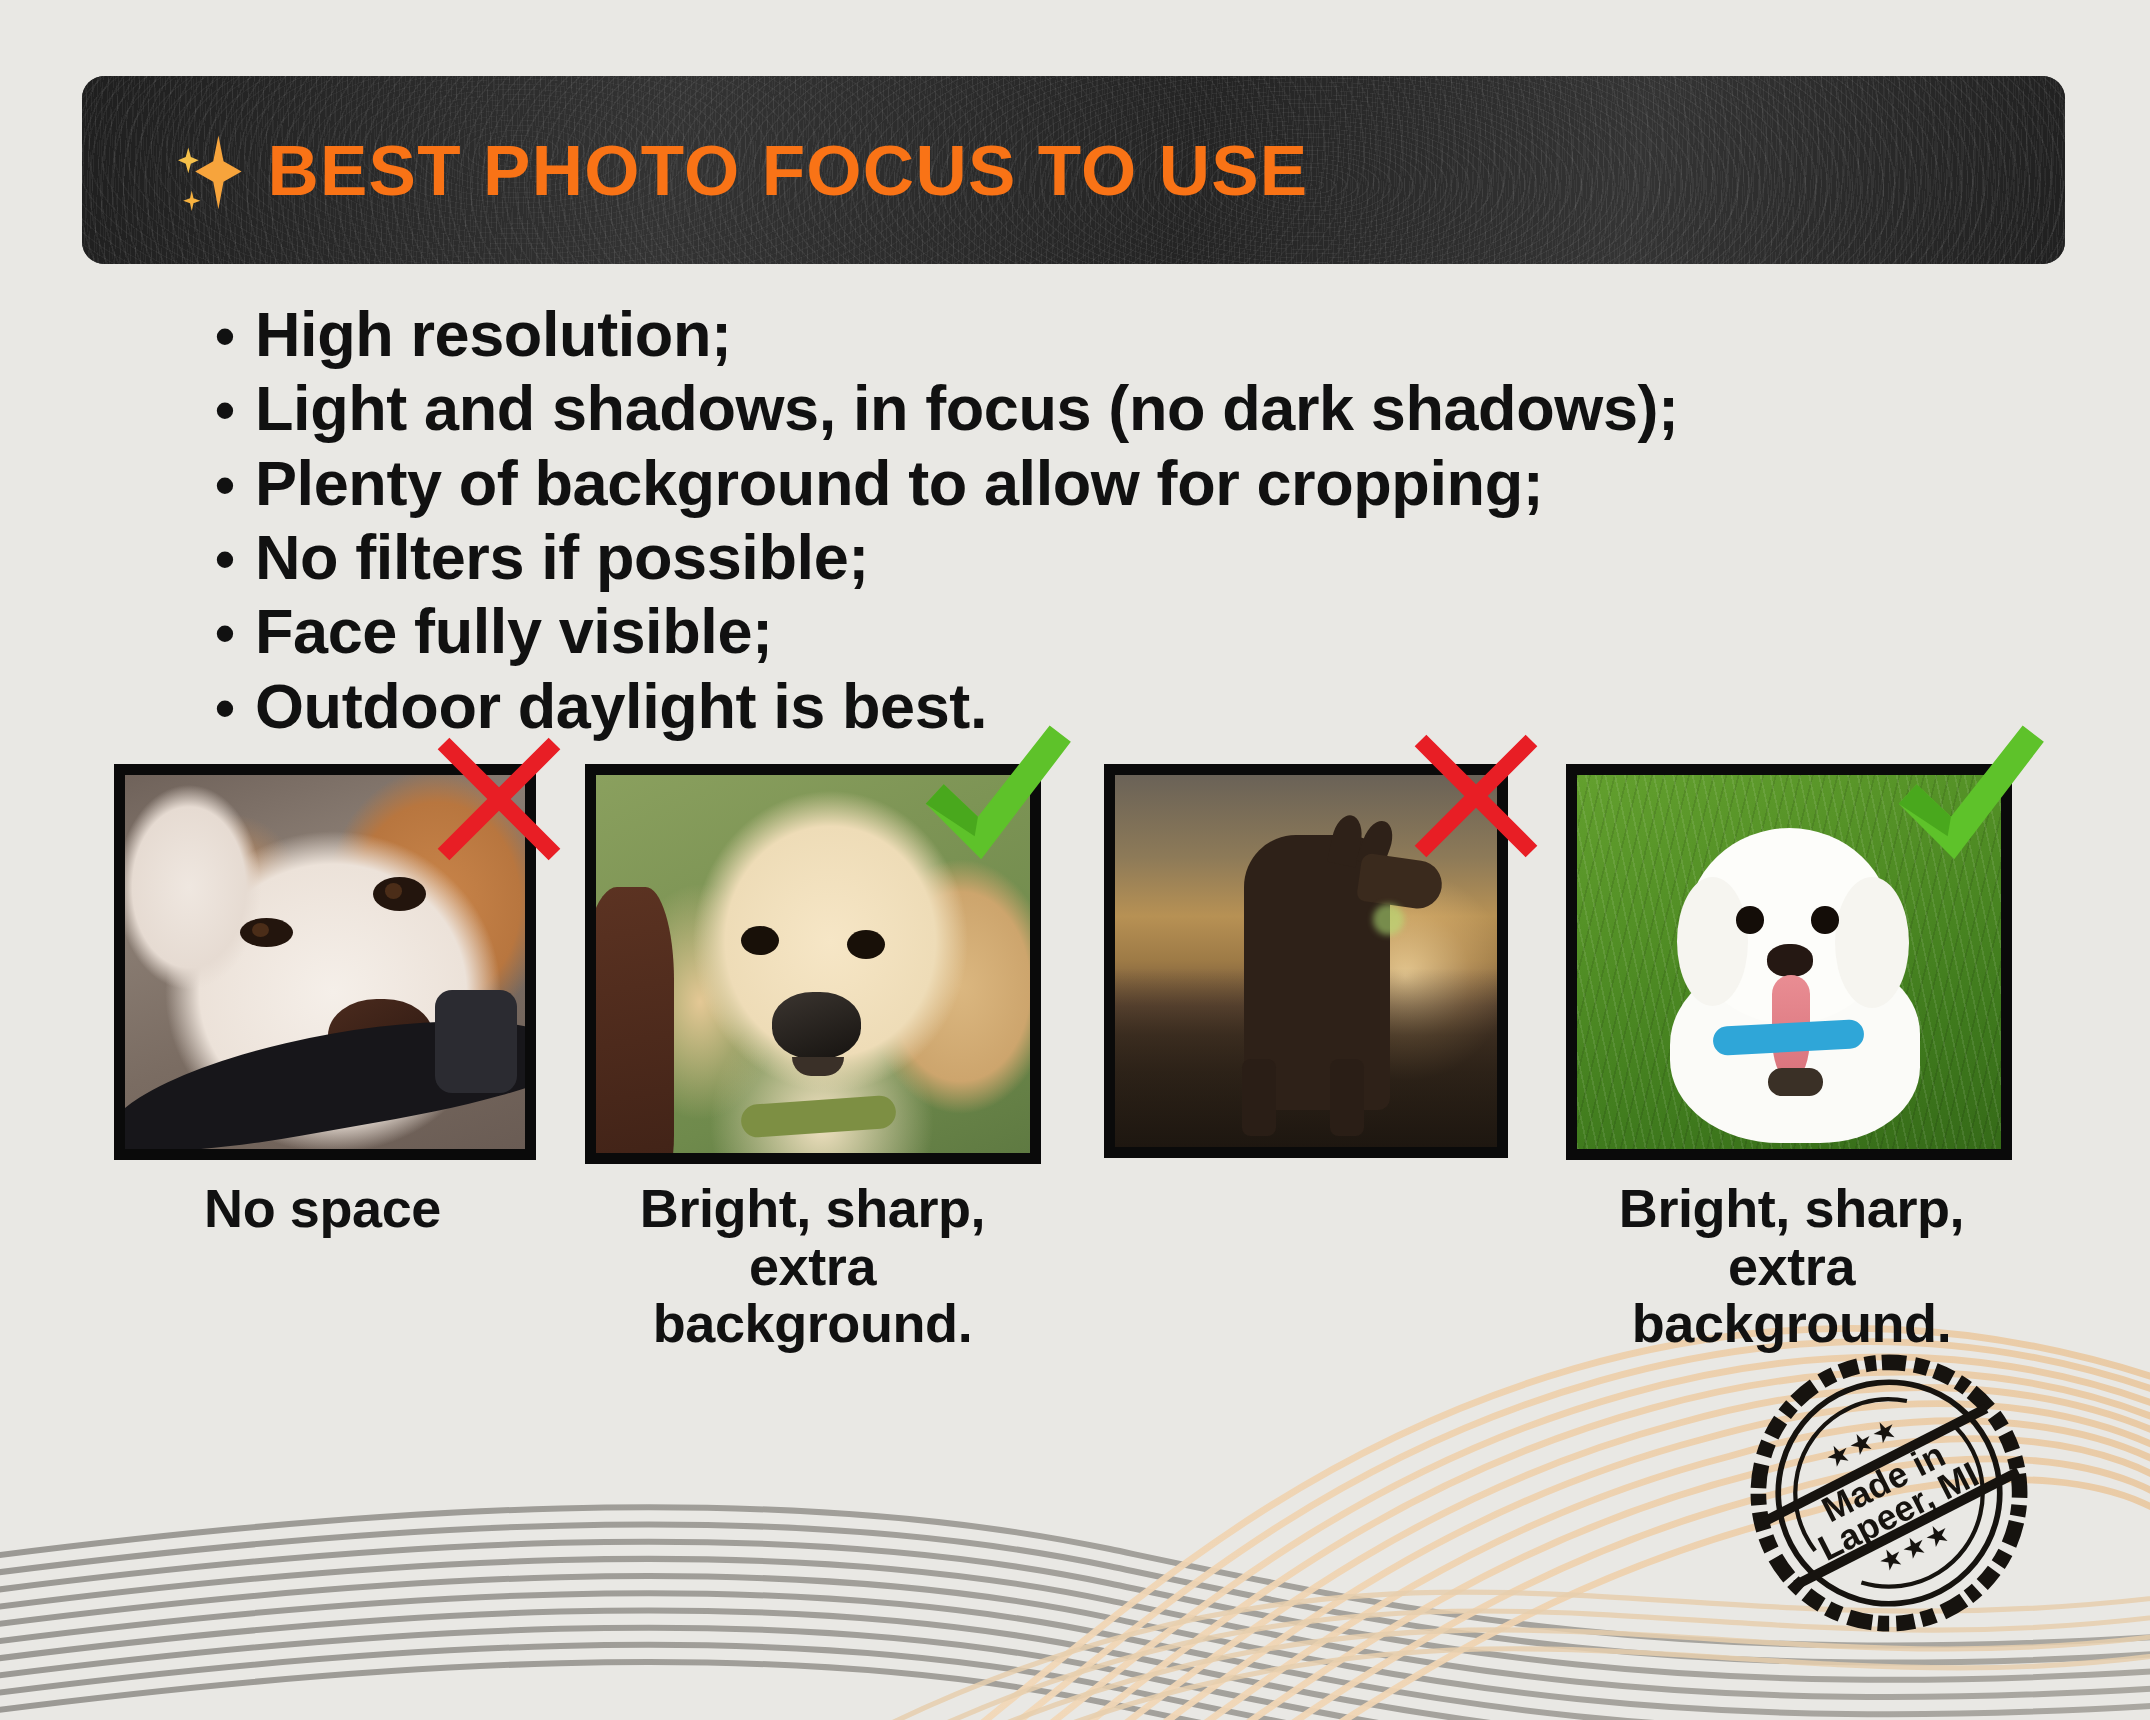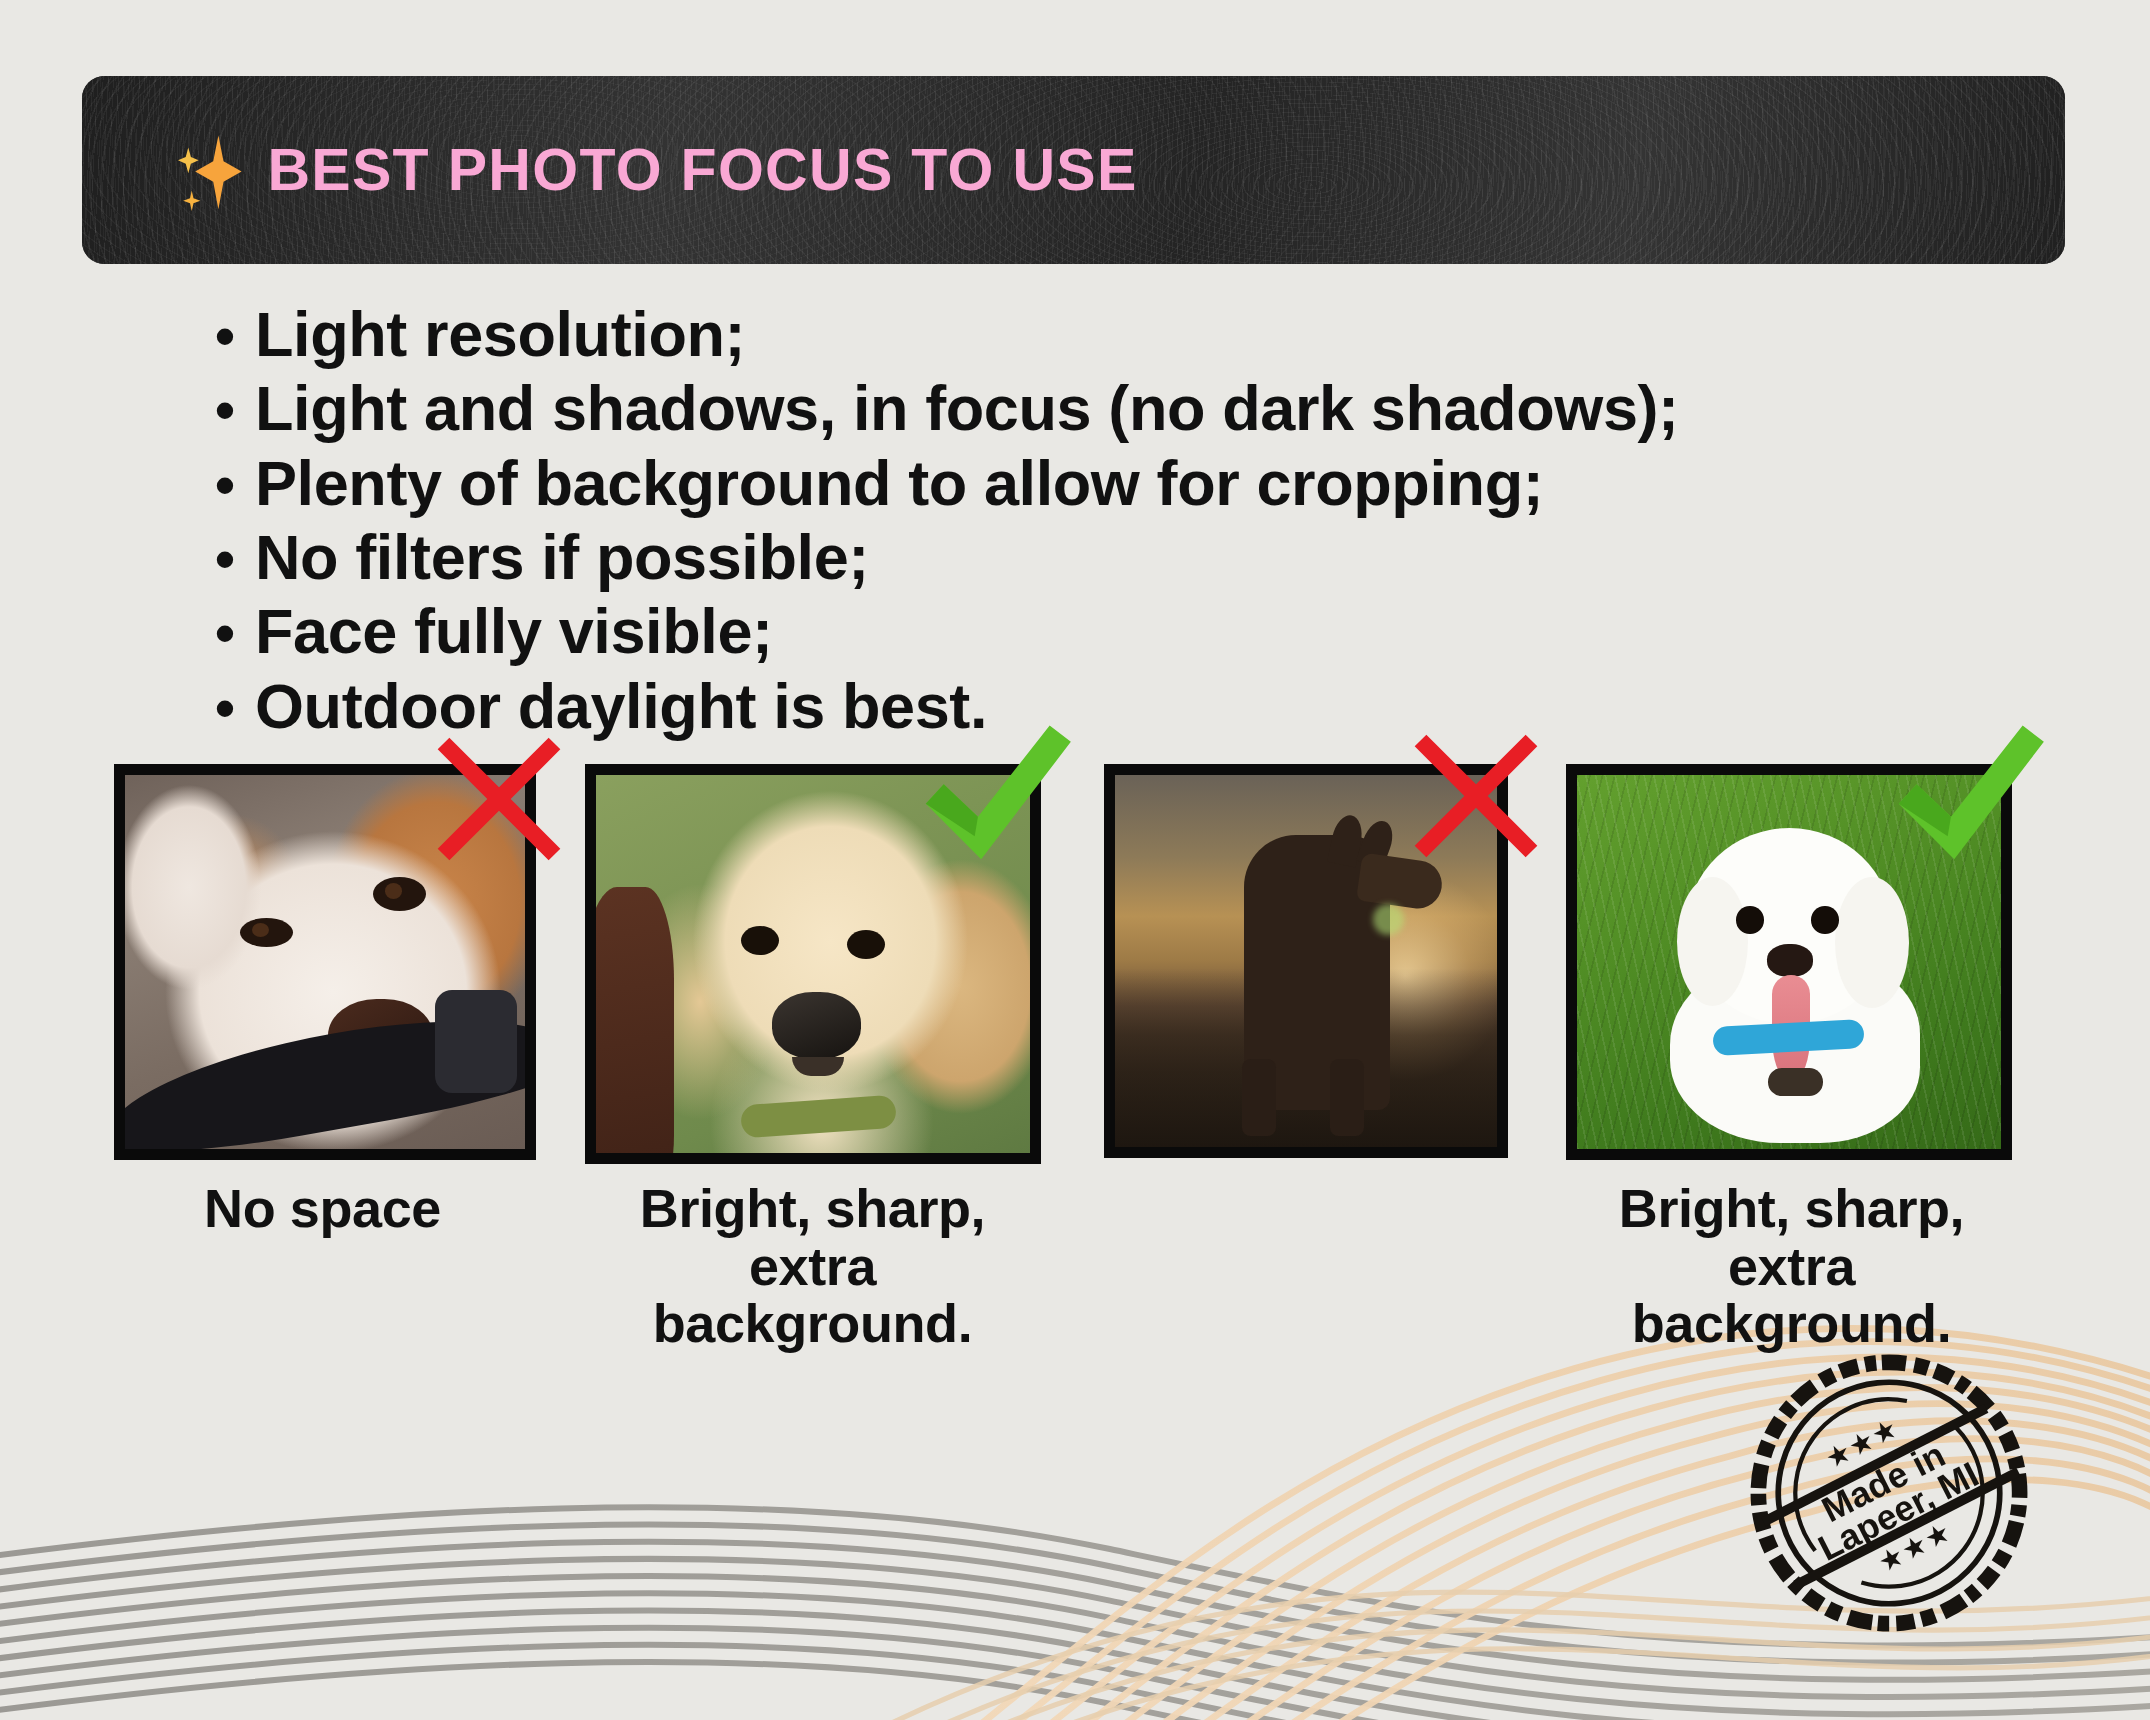--- a/index.html
+++ b/index.html
@@ -29,22 +29,22 @@
       linear-gradient(100deg,#1f1f1f 0%, #333 30%, #242424 56%, #343434 78%, #202020 100%);
   }
   .header-inner{
     position:absolute;inset:0;display:flex;align-items:center;
     padding-left:96px;
   }
   .sparkle{
     width:67px;height:83px;flex:0 0 auto;margin-right:22.4px;position:relative;top:1.7px;
   }
   .header-title{
-    color:#f9a8d4;
-    font-size:59px;
+    color:#f97316;
+    font-size:71px;
     font-weight:700;
     letter-spacing:1.3px;
     line-height:1;
     white-space:nowrap;
   }
 
   
   .bullets{
     position:absolute;left:215px;top:297px;width:1807px;
   }
@@ -148,21 +148,21 @@
       <path d="M12 20 L15 31 L24 35 L15 39 L12 50 L9 39 L0 35 L9 31 Z" fill="#f5c04a"></path>
       <path d="M16 70 L18 79 L26 82 L18 85 L16 94 L14 85 L6 82 L14 79 Z" fill="#f7b23f"></path>
     </svg>
     <div class="header-title">BEST PHOTO FOCUS TO USE</div>
   </div>
 </div>
 
 <div class="bullets">
   <div class="bullet-row">
     <span class="bullet-dot">•</span>
-    <span class="bullet-text">Light resolution;</span>
+    <span class="bullet-text">High resolution;</span>
   </div>
   <div class="bullet-row">
     <span class="bullet-dot">•</span>
     <span class="bullet-text">Light and shadows, in focus (no dark shadows);</span>
   </div>
   <div class="bullet-row">
     <span class="bullet-dot">•</span>
     <span class="bullet-text">Plenty of background to allow for cropping;</span>
   </div>
   <div class="bullet-row">

